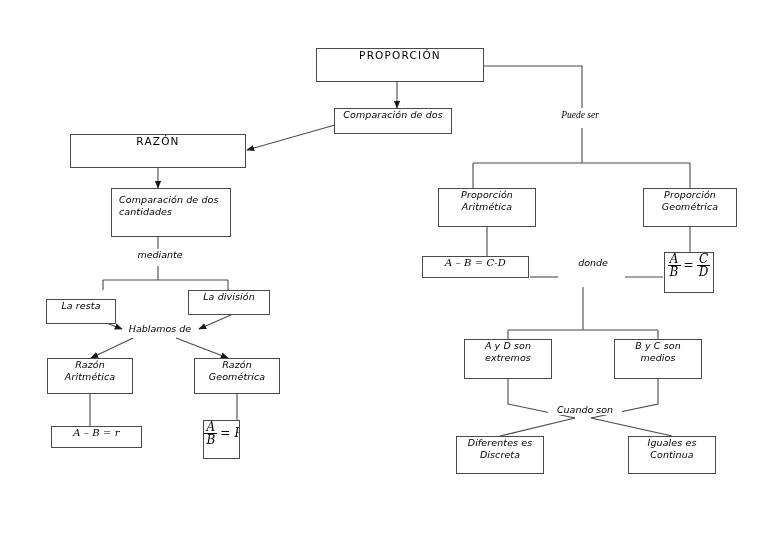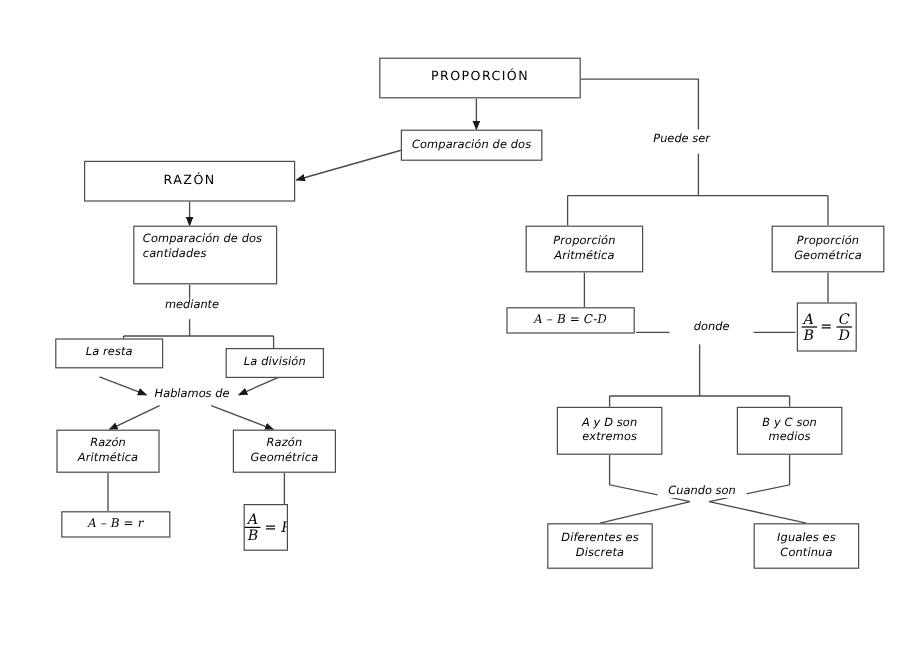--- a/index.html
+++ b/index.html
@@ -28,21 +28,20 @@
     pointer-events: none;
   }
   .node {
     position: absolute;
     box-sizing: border-box;
     border: 1px solid #4a4a4a;
     background: #ffffff;
     display: flex;
     flex-direction: column;
     align-items: center;
-    justify-content: center;
     text-align: center;
     color: #000000;
     font-family: "DejaVu Sans", sans-serif;
     font-style: italic;
     line-height: 1.28;
     letter-spacing: 0.1px;
     z-index: 3;
   }
   .node .ln { display: block; white-space: nowrap; }
   .node.plain { font-style: normal; letter-spacing: 1.2px; }
@@ -151,34 +150,34 @@
   </svg>
 
   <div class="node plain" style="left:316px; top:48px; width:168px; height:34px; font-size:10.5px;">
     <span class="ln">PROPORCIÓN</span>
   </div>
 
   <div class="node" style="left:334px; top:108px; width:118px; height:26px; font-size:9.5px;">
     <span class="ln">Comparación de dos</span>
   </div>
 
-  <div class="linklabel" style="left:536px; top:110px; width:60px;">Puede ser</div>
+  <div class="linklabel" style="left:548px; top:110px; width:60px;font-family:Liberation Serif, serif;">Puede ser</div>
 
   <div class="node plain" style="left:70px; top:134px; width:176px; height:34px; font-size:10.5px;">
     <span class="ln">RAZÓN</span>
   </div>
 
   <div class="node" style="left:111px; top:188px; width:120px; height:49px; font-size:9.5px; align-items:flex-start; justify-content:flex-start; padding:5px 0 0 7px;">
     <span class="ln">Comparación de dos</span>
     <span class="ln">cantidades</span>
   </div>
 
   <div class="linklabel" style="left:128px; top:249px; width:60px;">mediante</div>
 
-  <div class="node" style="left:46px; top:282px; width:90px; height:25px; font-size:9.5px;">
+  <div class="node" style="left:46px; top:299px; width:70px; height:25px; font-size:9.5px;">
     <span class="ln">La resta</span>
   </div>
 
   <div class="node" style="left:188px; top:290px; width:82px; height:25px; font-size:9.5px;">
     <span class="ln">La división</span>
   </div>
 
   <div class="linklabel" style="left:126px; top:323px; width:64px;text-align:center;">Hablamos de</div>
 
   <div class="node" style="left:47px; top:358px; width:86px; height:36px; font-size:9.5px;">
@@ -213,21 +212,21 @@
 
   <div class="node" style="left:643px; top:188px; width:94px; height:39px; font-size:9.5px;">
     <span class="ln">Proporción</span>
     <span class="ln">Geométrica</span>
   </div>
 
   <div class="node mono" style="left:422px; top:256px; width:107px; height:22px; font-size:10px;">
     <span class="ln">A – B = C-D</span>
   </div>
 
-  <div class="linklabel" style="left:558px; top:267px; width:66px;">donde</div>
+  <div class="linklabel" style="left:558px; top:257px; width:66px;">donde</div>
 
   <div class="node mono clip" style="left:664px; top:252px; width:50px; height:41px;">
     <div class="eqrow">
       <span class="frac">
         <span class="num">A</span>
         <span class="den">B</span>
       </span>
       <span class="op">=</span>
       <span class="frac">
         <span class="num">C</span>

